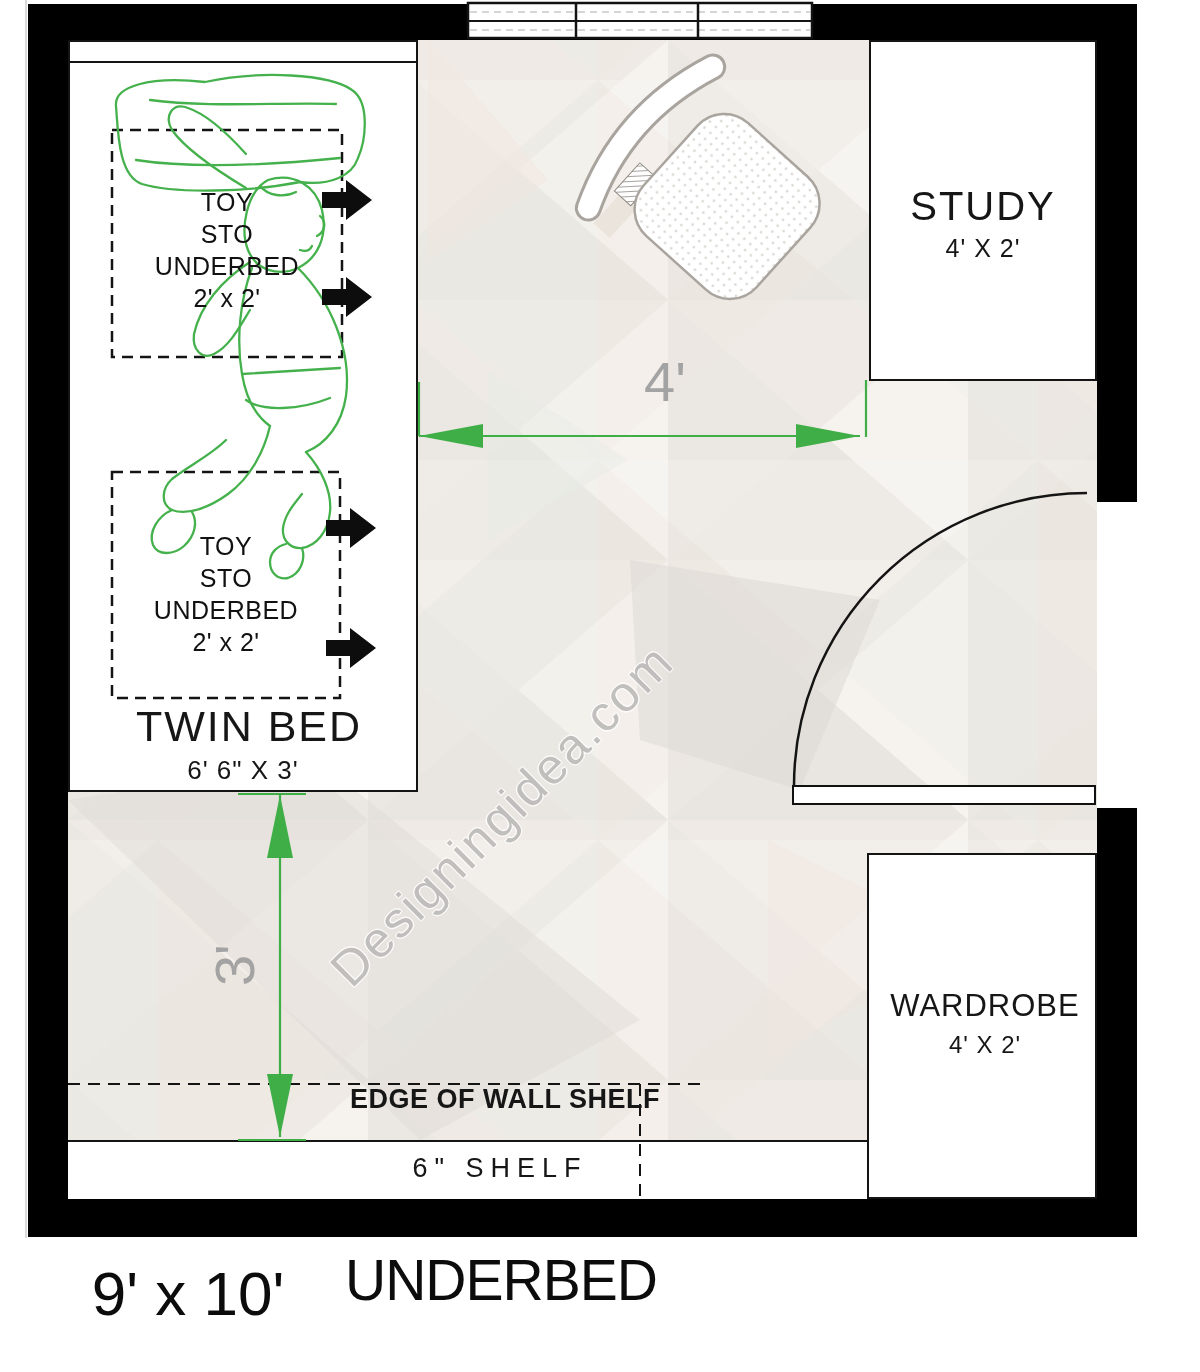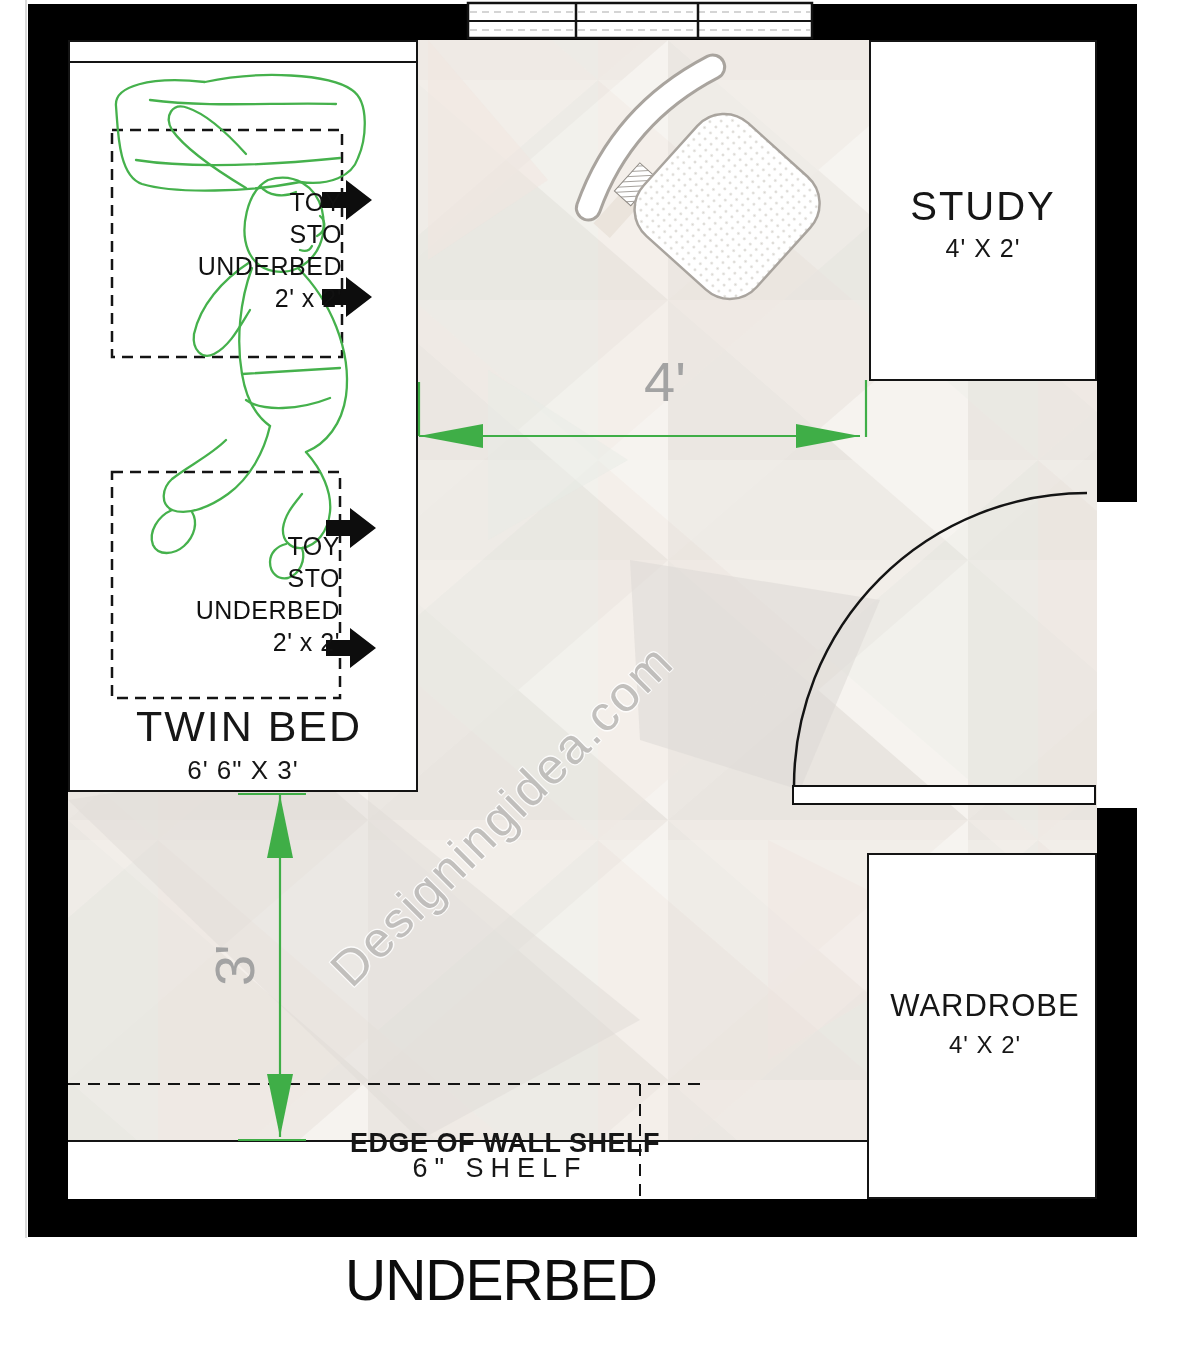--- a/index.html
+++ b/index.html
@@ -14,21 +14,21 @@
   .canvas{
     position:relative;width:1200px;height:1372px;background:#ffffff;overflow:hidden;
     font-family:"Liberation Sans",sans-serif;color:#161616;
   }
   .wall{position:absolute;background:var(--wall-black);}
   .margin-line{position:absolute;left:25px;top:0;width:2px;height:1238px;background:#d9d9d9;}
   .furn{position:absolute;background:#ffffff;border:2px solid var(--outline-dark);box-sizing:border-box;}
   .shelf-strip{position:absolute;background:#ffffff;border-top:2px solid var(--outline-dark);box-sizing:border-box;}
   svg.layer{position:absolute;pointer-events:none;}
   .lbl{position:absolute;text-align:center;line-height:1.15;}
-  .toy-lines{position:absolute;text-align:right;font-size:25px;line-height:32px;letter-spacing:.5px;color:#111;}
+  .toy-lines{position:absolute;text-align:center;font-size:25px;line-height:32px;letter-spacing:.5px;color:#111;}
   .bed-name{font-size:43px;letter-spacing:2px;font-weight:500;padding-left:6px;}
   .bed-size{font-size:26px;letter-spacing:1px;}
   .desk-name{font-size:40px;letter-spacing:2px;}
   .desk-size{font-size:25px;margin-top:5px;letter-spacing:1px;}
   .ward-name{font-size:31px;letter-spacing:1px;}
   .ward-size{font-size:24px;margin-top:7px;letter-spacing:1px;}
   .edge-lbl{font-weight:bold;font-size:27px;letter-spacing:.5px;}
   .shelf-lbl{font-size:27px;letter-spacing:7px;}
   .dim-lbl{color:var(--dimension-label-gray);font-size:56px;}
   .dim-v{display:flex;align-items:center;justify-content:center;}
@@ -198,25 +198,26 @@
   <div class="lbl" style="left:869px;top:183px;width:228px;">
     <div class="desk-name">STUDY</div>
     <div class="desk-size">4' X 2'</div>
   </div>
 
   <div class="lbl" style="left:867px;top:988px;width:236px;">
     <div class="ward-name">WARDROBE</div>
     <div class="ward-size">4' X 2'</div>
   </div>
 
-  <div class="lbl edge-lbl" style="left:300px;top:1128px;width:410px;">EDGE OF WALL SHELF</div>
+  <div class="lbl edge-lbl" style="left:300px;top:1084px;width:410px;">EDGE OF WALL SHELF</div>
   <div class="lbl shelf-lbl" style="left:280px;top:1153px;width:440px;">6" SHELF</div>
 
   <div class="lbl dim-lbl" style="left:615px;top:350px;width:100px;">4'</div>
   <div class="lbl dim-lbl dim-v" style="left:190px;top:920px;width:90px;height:90px;">
     <span>3'</span>
   </div>
 
+  <div class="cap-size">9' x 10'</div>
   <div class="cap-title">
     <div>UNDERBED</div>
   </div>
 
 </div>
 
 </body></html>

